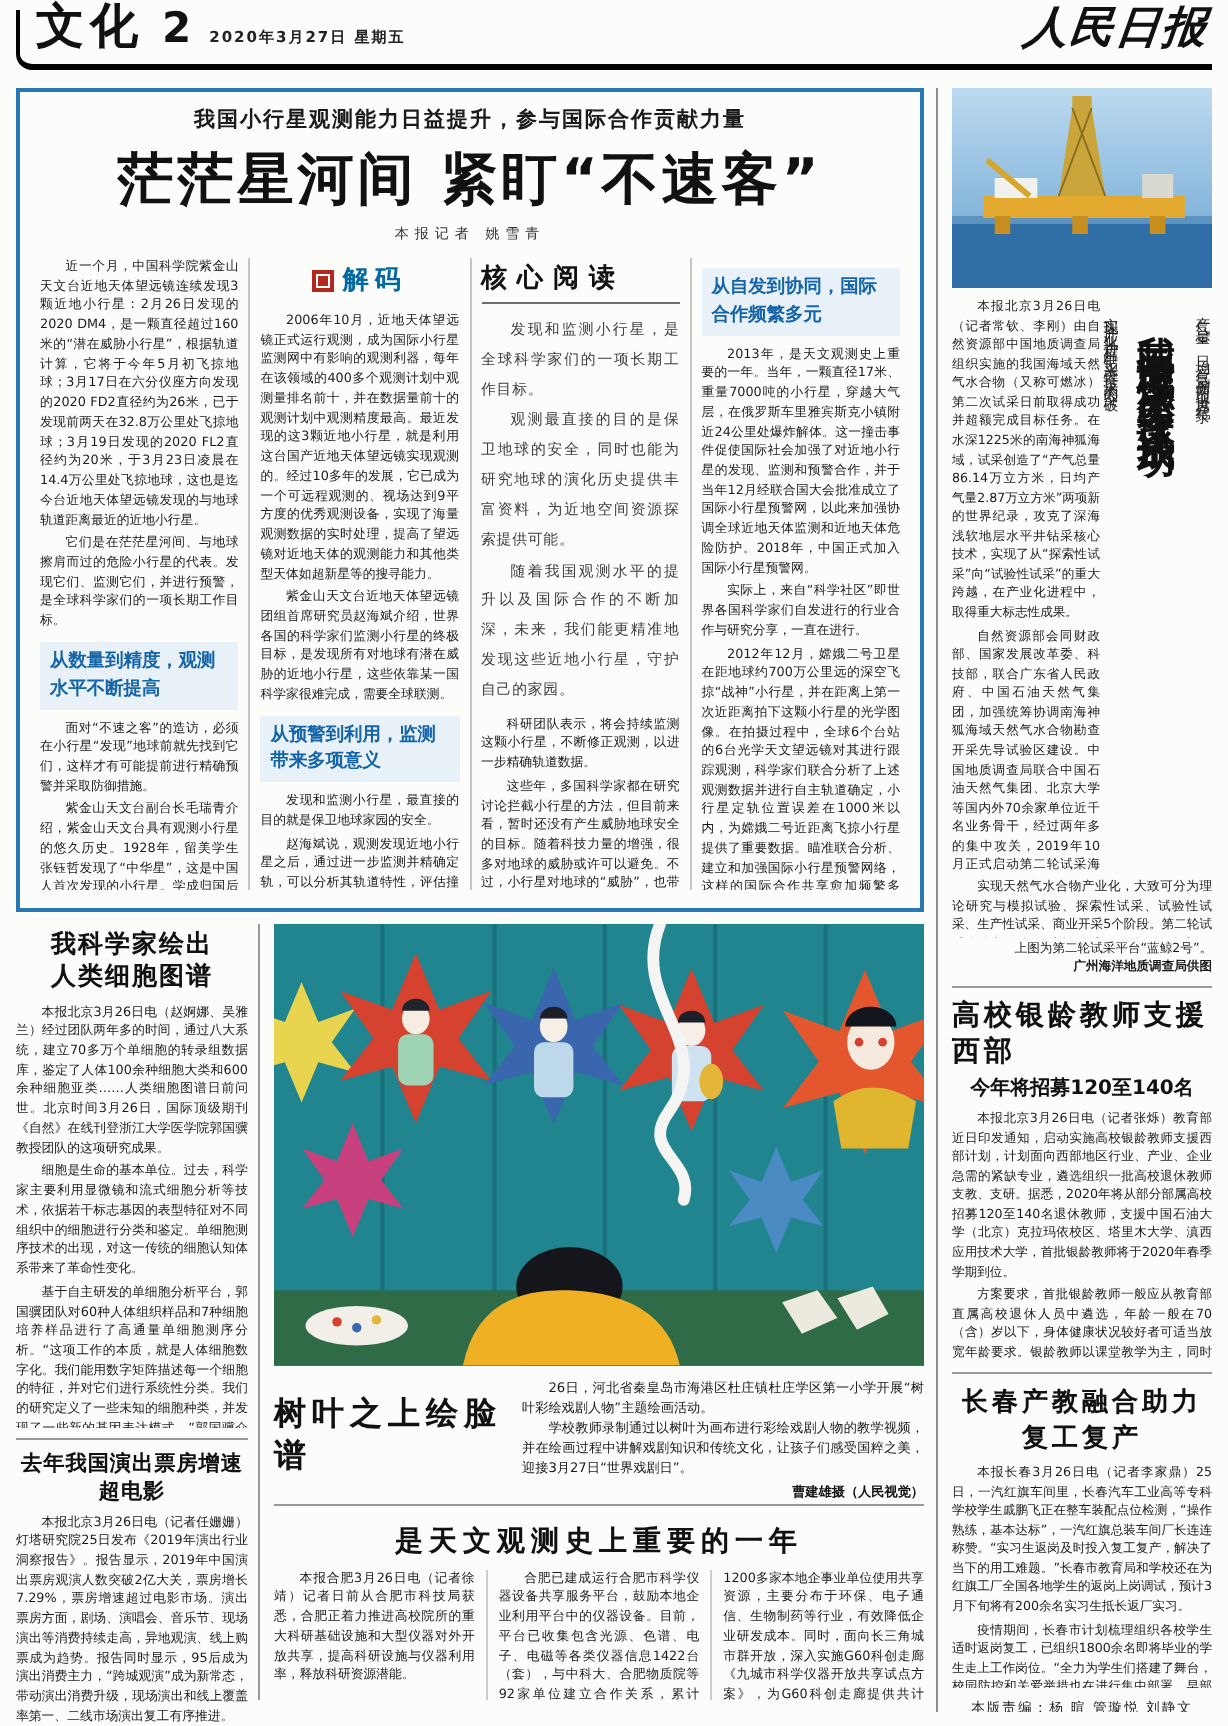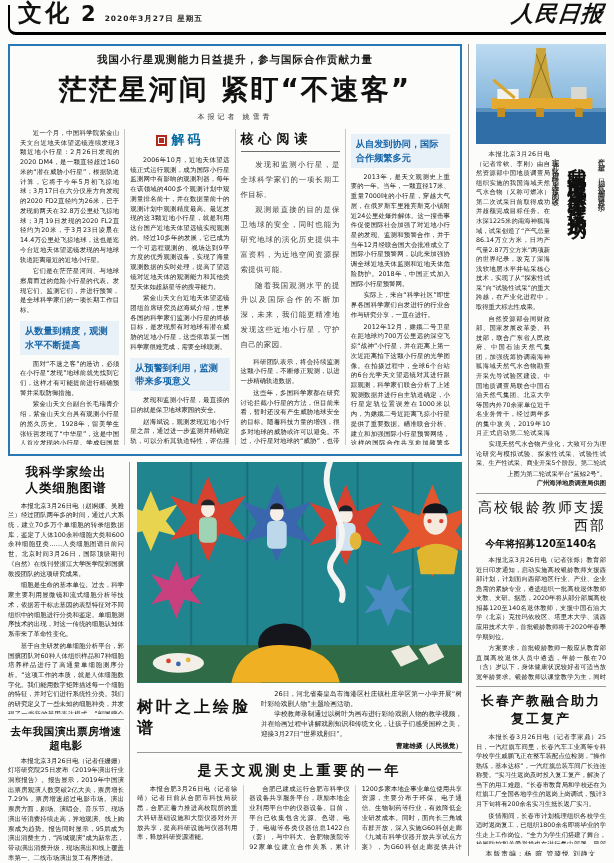--- a/index.html
+++ b/index.html
@@ -70,21 +70,21 @@
   .rig-photo svg { display:block; width:100%; height:100%; }
   .gas-top { display:flex; height:288px; overflow:hidden; }
   .gas-text { width:84px; overflow:hidden; }
   .gas-text p.copy, .gas-rest p.copy, .st-body p.copy, .cc-body p.copy { font-size:6.3px; }
   .v-head { flex:1; writing-mode:vertical-rl; height:288px; padding-top:3px; }
   .v-sub { font-size:7.4px; letter-spacing:2.5px; color:#222; }
   .v-main { font-size:19px; font-weight:900; letter-spacing:4px; margin:0 5px; }
   .gas-rest { margin-top:2px; height:30px; overflow:hidden; }
   .gas-note { text-align:right; font-size:6.3px; color:#1a1a1a; margin-top:1px; }
   .gas-credit { text-align:right; font-size:6.3px; font-weight:bold; color:#1a1a1a; }
-  .st-title { font-size:14px; font-weight:400; text-align:right; letter-spacing:2px; margin:4px 0 2px; }
+  .st-title { font-size:14px; font-weight:700; text-align:left; letter-spacing:2px; margin:4px 0 2px; }
   .st-sub { font-size:10px; font-weight:bold; text-align:center; margin-bottom:4px; }
   .st-body { height:126px; overflow:hidden; }
   .cc-title { font-size:13px; font-weight:900; text-align:center; letter-spacing:2px; margin:4px 0 4px; }
   .cc-body { height:112px; overflow:hidden; }
   .editors { text-align:center; font-size:6.8px; letter-spacing:1px; margin-top:5px; color:#222; }
 </style>
 </head>
 <body>
 
 <div class="page">

